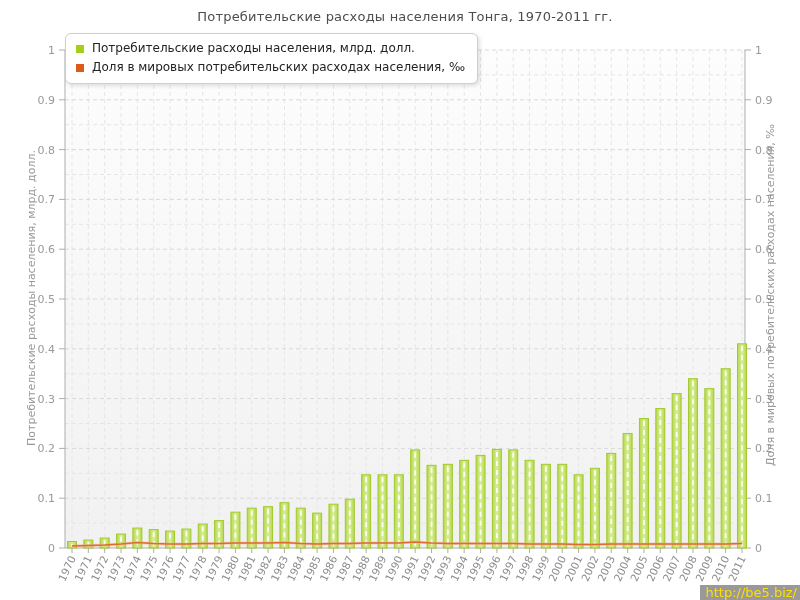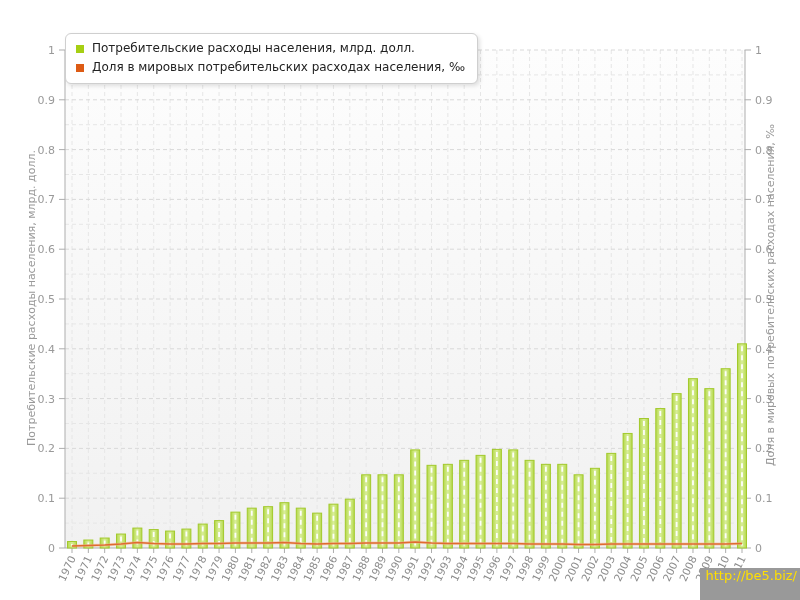--- a/index.html
+++ b/index.html
@@ -21,27 +21,28 @@
   .legend-swatch{width:8px;height:8px;flex:0 0 8px;}
   .legend-label{font-size:12px;color:#222222;}
   .axis-title{
     position:absolute;white-space:nowrap;font-size:11px;color:#999999;
     transform:translate(-50%,-50%) rotate(-90deg);
   }
   #axis-title-left{left:31px;top:298px;}
   #axis-title-right{left:770px;top:295px;}
   #watermark{
     position:absolute;right:0;bottom:0;background:#999999;color:#ffdf00;
-    font-size:13px;padding:0 3px 17px 5px;cursor:pointer;text-decoration:none;
+    font-size:13px;padding:0 3px 0 5px;cursor:pointer;text-decoration:none;
   }
 </style>
 </head>
 <body>
 
 <div id="stage">
+  <div id="chart-title">Потребительские расходы населения Тонга, 1970-2011 гг.</div>
 
   <svg id="chart-svg" width="800" height="600" viewBox="0 0 800 600">
       <defs>
         <linearGradient id="plotBg" x1="0" y1="0" x2="0" y2="1">
           <stop offset="0%" stop-color="#fdfdfd"></stop>
           <stop offset="100%" stop-color="#f1f1f1"></stop>
         </linearGradient>
         <linearGradient id="barGrad" x1="0" y1="0" x2="1" y2="0">
           <stop offset="0%" stop-color="#b5d94a"></stop>
           <stop offset="50%" stop-color="#d9ee9b"></stop>

